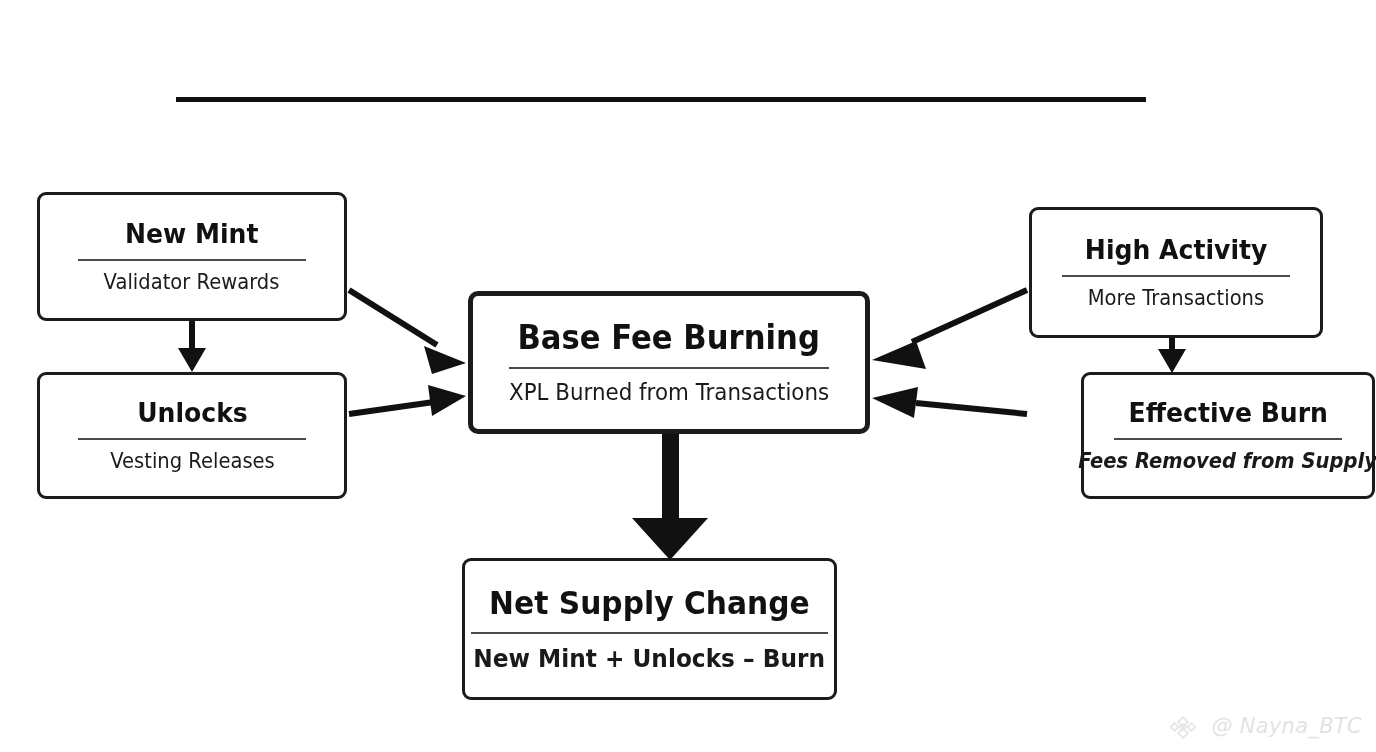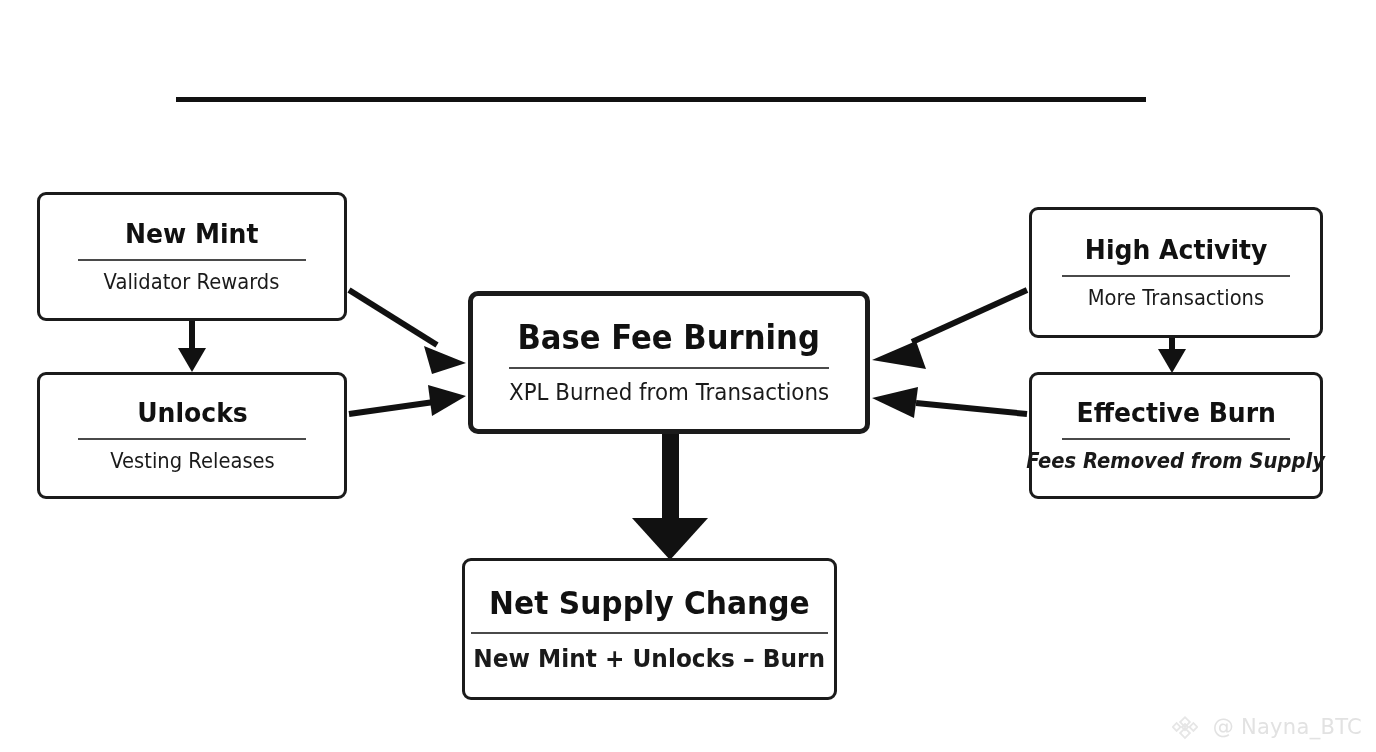--- a/index.html
+++ b/index.html
@@ -116,21 +116,21 @@
 
   
   #node-new-mint      { left: 37px;   top: 192px; width: 310px; height: 129px; }
   #node-new-mint .node-divider      { width: 228px; }
   #node-unlocks       { left: 37px;   top: 372px; width: 310px; height: 127px; }
   #node-unlocks .node-divider       { width: 228px; }
   #node-base-fee      { left: 468px;  top: 291px; width: 402px; height: 143px; }
   #node-base-fee .node-divider      { width: 320px; margin: 10px 0; }
   #node-high-activity { left: 1029px; top: 207px; width: 294px; height: 131px; }
   #node-high-activity .node-divider { width: 228px; }
-  #node-effective-burn{ left: 1029px; top: 372px; width: 294px; height: 127px; }
+  #node-effective-burn{ left: 1081px; top: 372px; width: 294px; height: 127px; }
   #node-effective-burn .node-divider{ width: 228px; }
   #node-net-supply    { left: 462px;  top: 558px; width: 375px; height: 142px; }
   #node-net-supply .node-divider    { width: 357px; margin: 10px 0; }
 
   
   #connectors {
     position: absolute;
     left: 0;
     top: 0;
     width: 1376px;
@@ -138,23 +138,23 @@
     z-index: 1;
     pointer-events: none;
   }
 
   
   .watermark {
     position: absolute;
     right: 14px;
     bottom: 12px;
     display: flex;
-    align-items: center;
     gap: 15px;
     z-index: 5;
+    font-style: italic;
   }
   .watermark-text {
     font-family: "DejaVu Sans", sans-serif;
     font-size: 21px;
     color: #e2e2e2;
     letter-spacing: 0.3px;
     white-space: nowrap;
   }
 </style>
 </head>

